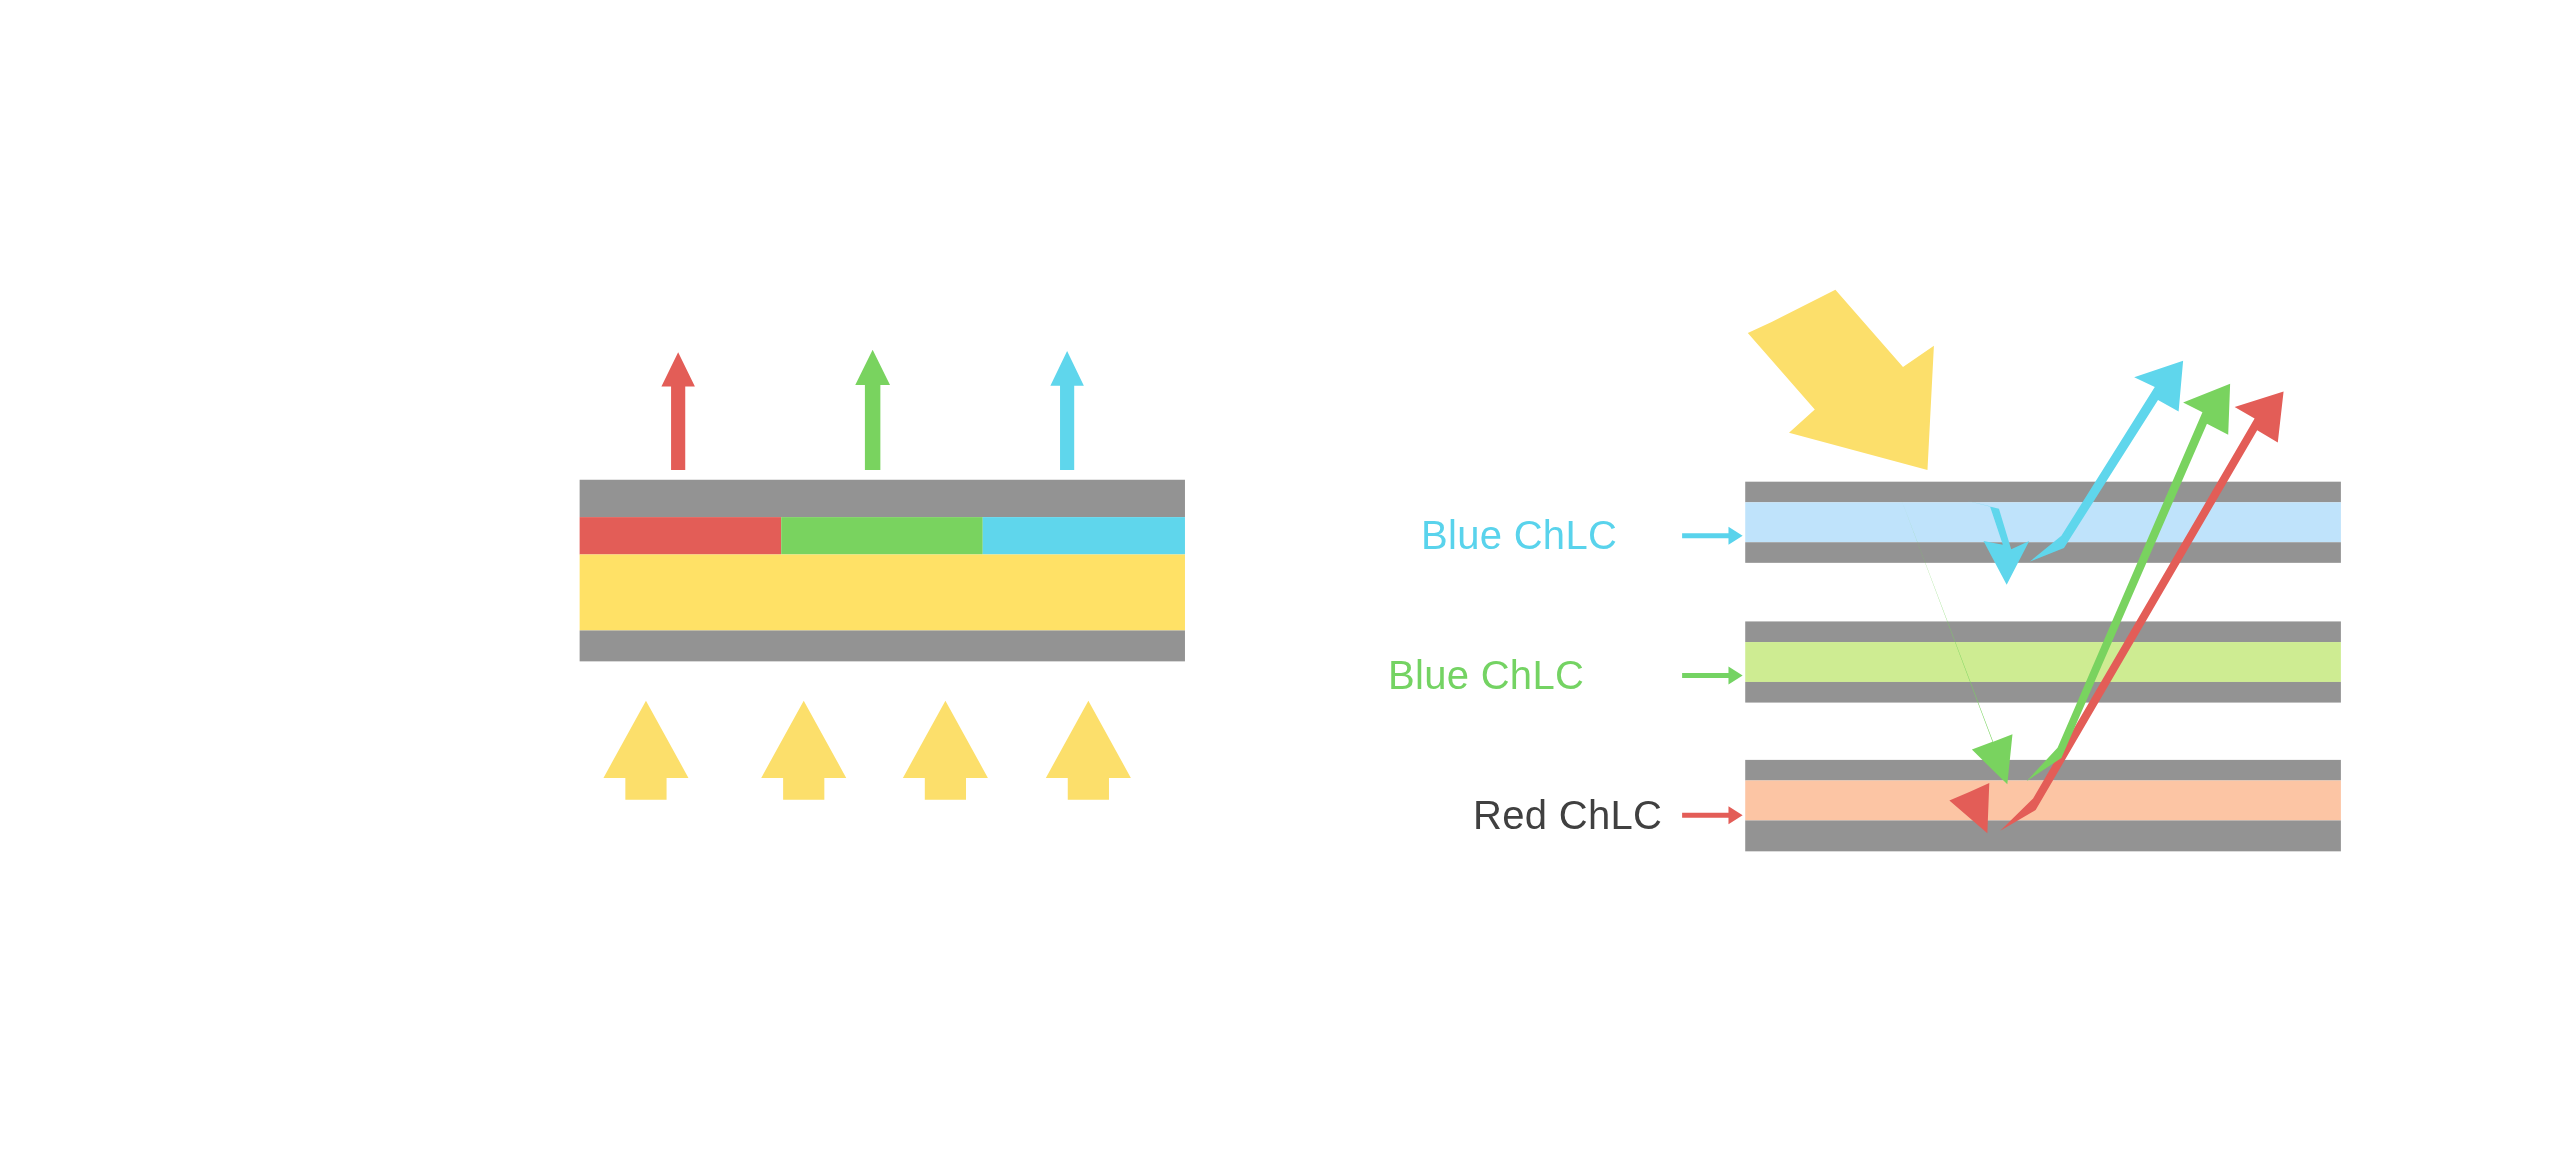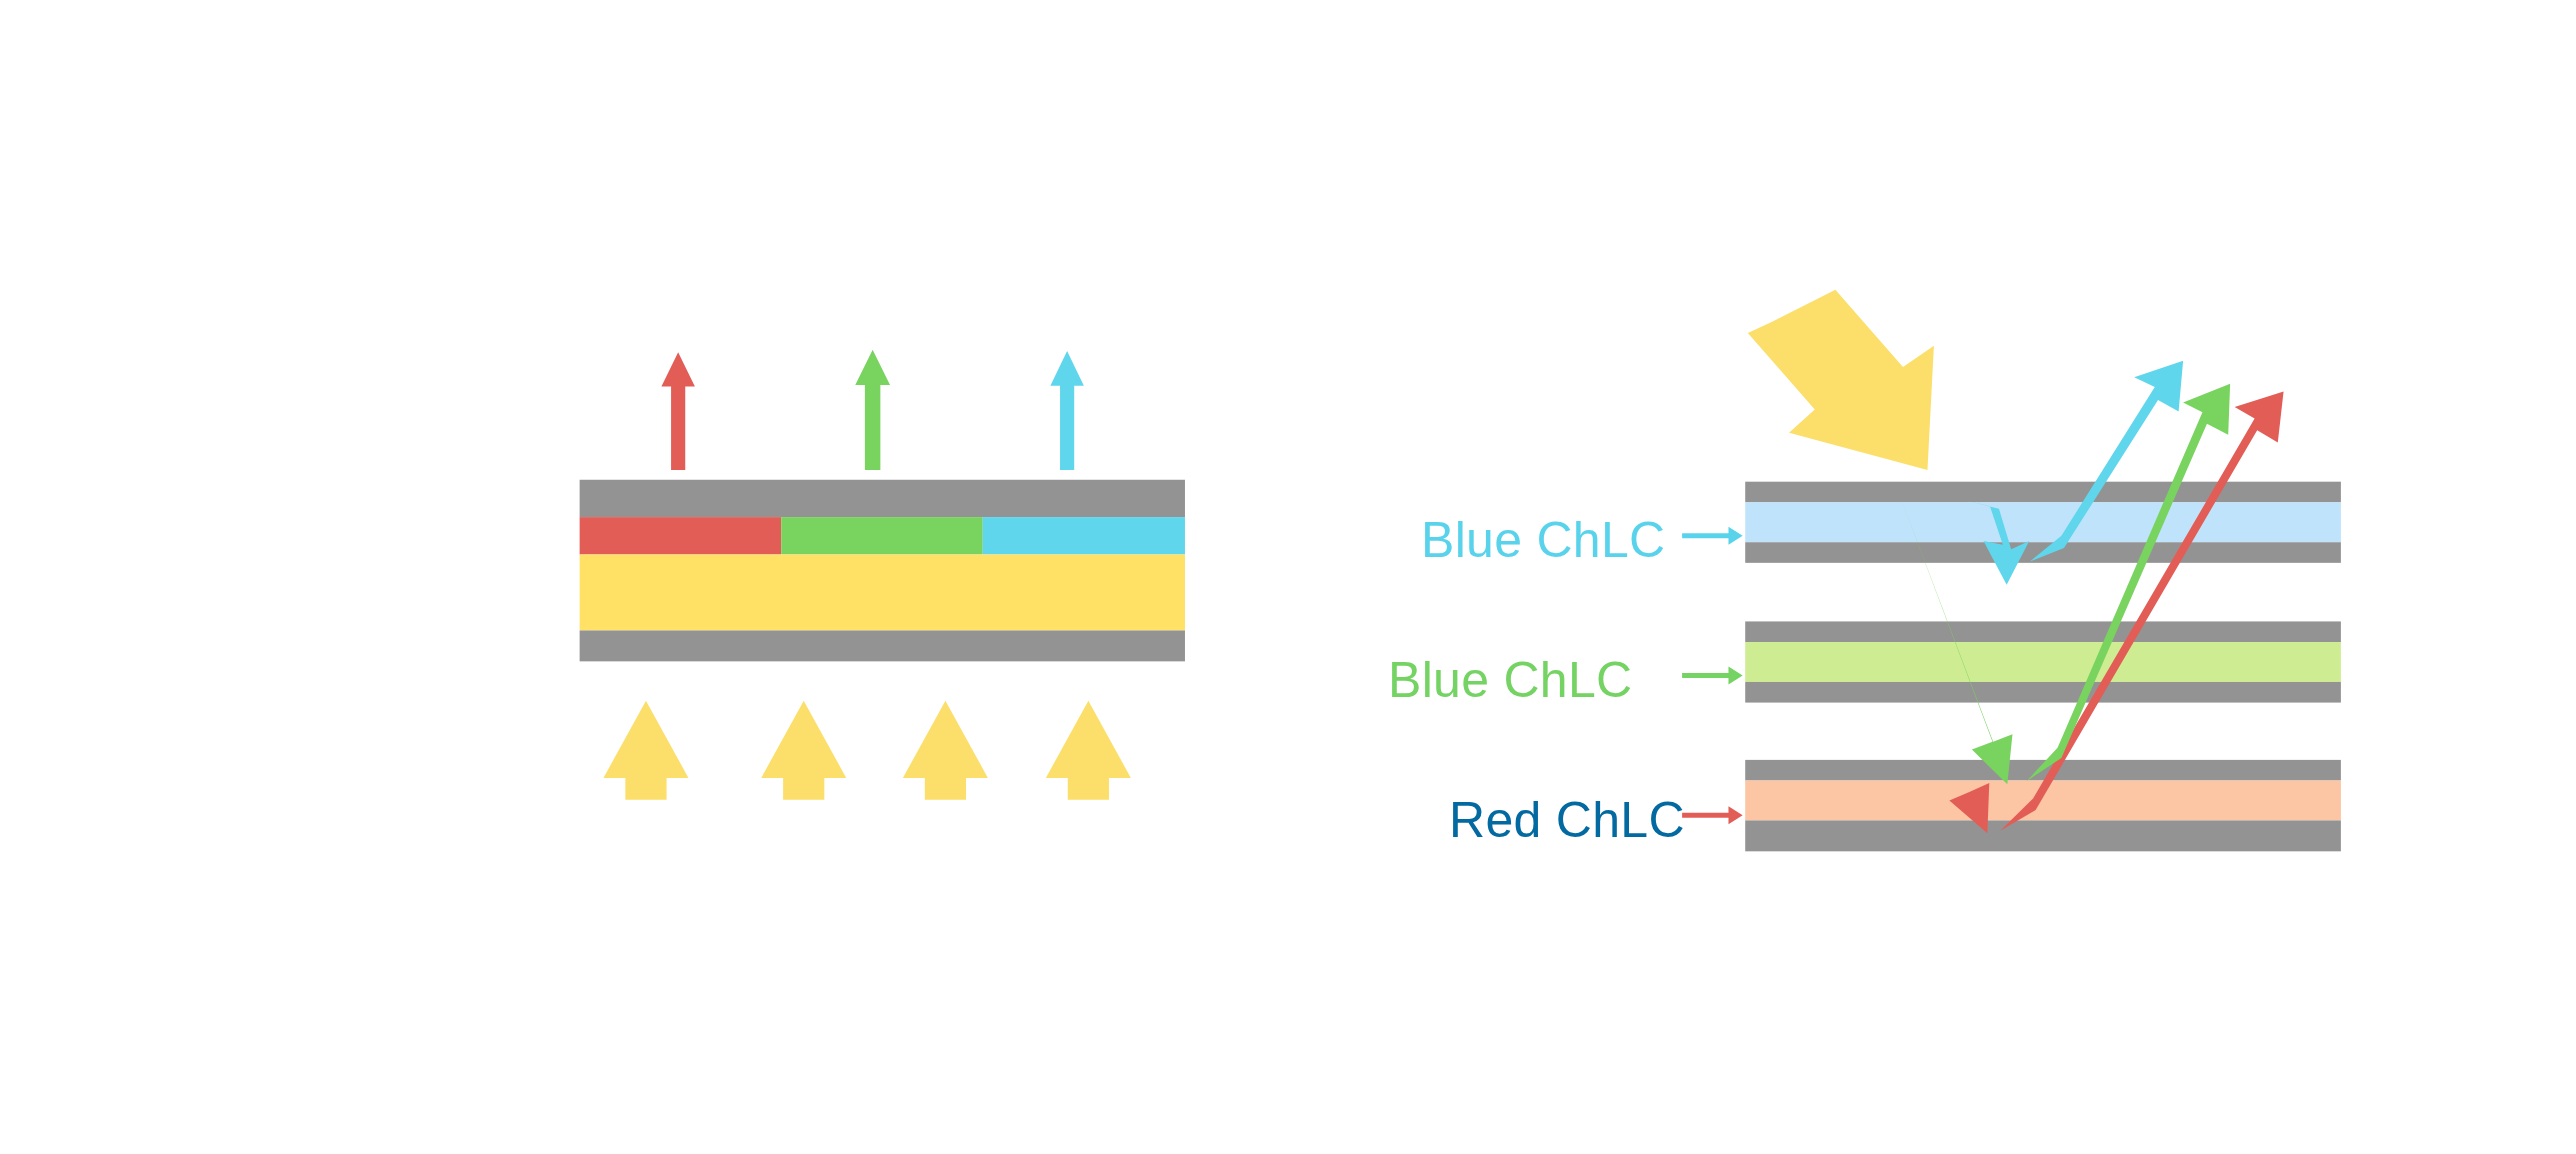--- a/index.html
+++ b/index.html
@@ -6,26 +6,26 @@
   html,body{margin:0;padding:0;background:#ffffff;}
   body{
     width:2576px;height:1154px;position:relative;overflow:hidden;
     font-family:"Liberation Sans","DejaVu Sans",sans-serif;
     background:#ffffff;
   }
   #canvas{position:absolute;inset:0;width:2576px;height:1154px;}
   .lbl{
     position:absolute;white-space:nowrap;
     font-family:"Liberation Sans","DejaVu Sans",sans-serif;
-    font-weight:400;font-size:50px;letter-spacing:0.3px;
+    font-weight:400;font-size:40px;letter-spacing:0.3px;
     line-height:1;user-select:none;text-align:right;
   }
   .lbl-blue{color:#59D3EC;}
   .lbl-green{color:#74D363;}
-  .lbl-red{color:#0369a1;}
+  .lbl-red{color:#404040;margin-left:24px;}
   svg{display:block;}
 </style>
 </head>
 <body>
 
 <svg id="canvas" viewBox="0 0 4000 1792" xmlns="http://www.w3.org/2000/svg">
 
   <rect x="0" y="0" width="4000" height="1792" fill="#ffffff"></rect>
 
   <g>

